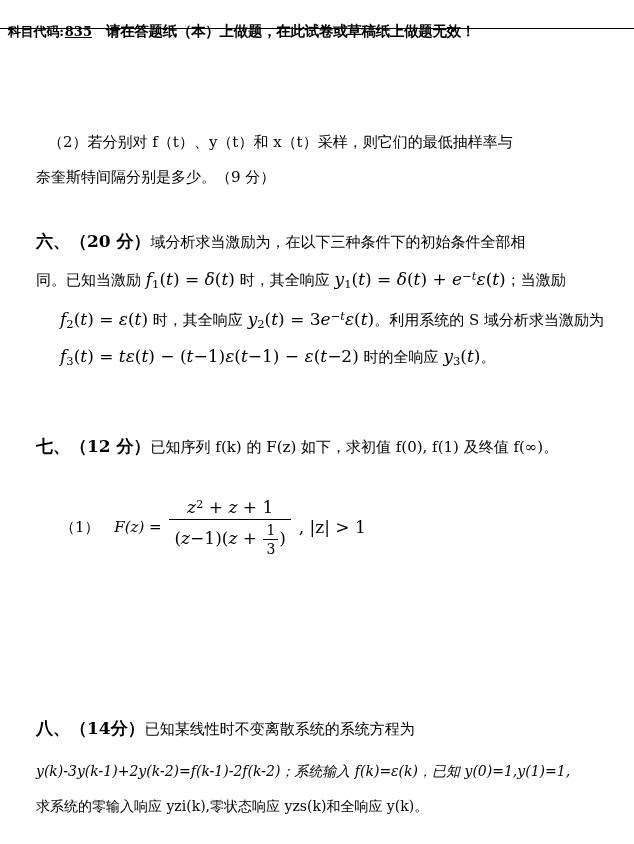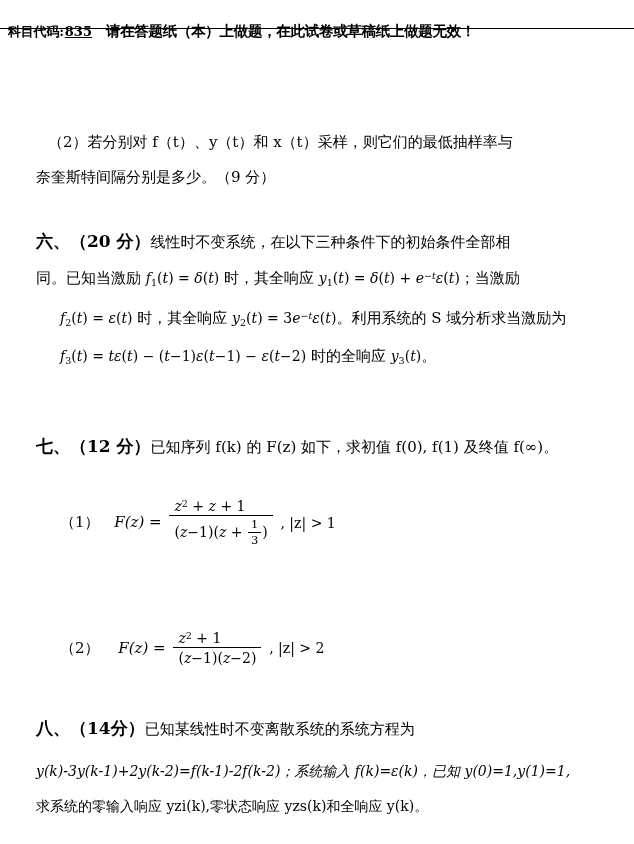--- a/index.html
+++ b/index.html
@@ -75,35 +75,36 @@
     font-weight: bold;
     font-size: 17px;
   }
 
   
   .mi {
     font-family: "DejaVu Serif", "Liberation Serif", serif;
     font-style: italic;
   }
   .mathline {
-    font-size: 14px;
+    font-size: 17px;
   }
   sub {
     font-size: 0.68em;
     vertical-align: -0.28em;
   }
   sup {
     font-size: 0.68em;
     vertical-align: 0.45em;
   }
 
   
   .frac {
     display: inline-block;
     vertical-align: middle;
+    text-align: center;
     line-height: 1.15;
     margin: 0 3px;
   }
   .frac .num {
     display: block;
     padding: 0 5px 1px 5px;
     border-bottom: 1.2px solid #000;
   }
   .frac .den {
     display: block;
@@ -132,21 +133,21 @@
     <span class="code-label">科目代码:</span>
     <span class="code-value">835</span>
     <span class="notice">请在答题纸（本）上做题，在此试卷或草稿纸上做题无效！</span>
   </div>
   <div class="header-rule"></div>
 
   <div class="blk" style="top:126px; left:48px;">（2）若分别对 f（t）、y（t）和 x（t）采样，则它们的最低抽样率与</div>
   <div class="blk" style="top:161px; left:36px;text-align:right;">奈奎斯特间隔分别是多少。（9 分）</div>
 
   <div class="blk" style="top:225px; left:36px;">
-    <span class="sec-head">六、（20 分）</span><span>线性时不变系统，在以下三种条件下的初始条件全部相</span>
+    <span class="sec-head">六、（20 分）</span><span>域分析求当激励为，在以下三种条件下的初始条件全部相</span>
   </div>
 
   <div class="blk" style="top:260px; left:36px;">
     <span>同。已知当激励</span>
     <span class="mathline"><span class="mi">f</span><sub>1</sub>(<span class="mi">t</span>) = <span class="mi">δ</span>(<span class="mi">t</span>)</span>
     <span>时，其全响应</span>
     <span class="mathline"><span class="mi">y</span><sub>1</sub>(<span class="mi">t</span>) = <span class="mi">δ</span>(<span class="mi">t</span>) + <span class="mi">e</span><sup>−<span class="mi">t</span></sup><span class="mi">ε</span>(<span class="mi">t</span>)</span><span>；当激励</span>
   </div>
 
   <div class="blk" style="top:300px; left:60px;">
@@ -172,29 +173,20 @@
       <span class="num mathline"><span class="mi">z</span><sup>2</sup> + <span class="mi">z</span> + 1</span>
       <span class="den mathline">(<span class="mi">z</span>−1)(<span class="mi">z</span> +
         <span class="frac small">
           <span class="num">1</span>
           <span class="den">3</span>
         </span>)</span>
     </span>
     <span class="mid mathline">, |z| &gt; 1</span>
   </div>
 
-  <div class="blk" style="top:630px; left:60px; line-height:1;">
-    <span class="mid">（2）</span>
-    <span class="mid mi" style="margin-left:14px;">F(z) =</span>
-    <span class="frac">
-      <span class="num mathline"><span class="mi">z</span><sup>2</sup> + 1</span>
-      <span class="den mathline">(<span class="mi">z</span>−1)(<span class="mi">z</span>−2)</span>
-    </span>
-    <span class="mid mathline">, |z| &gt; 2</span>
-  </div>
 
   <div class="blk" style="top:712px; left:36px;">
     <span class="sec-head">八、（14分）</span><span>已知某线性时不变离散系统的系统方程为</span>
   </div>
 
   <div class="blk" style="top:755px; left:36px; font-size:14px;">
     <span class="mi">y(k)-3y(k-1)+2y(k-2)=f(k-1)-2f(k-2)；系统输入 f(k)=ε(k)，已知 y(0)=1,y(1)=1,</span>
   </div>
 
   <div class="blk" style="top:790px; left:36px; font-size:14px;">

